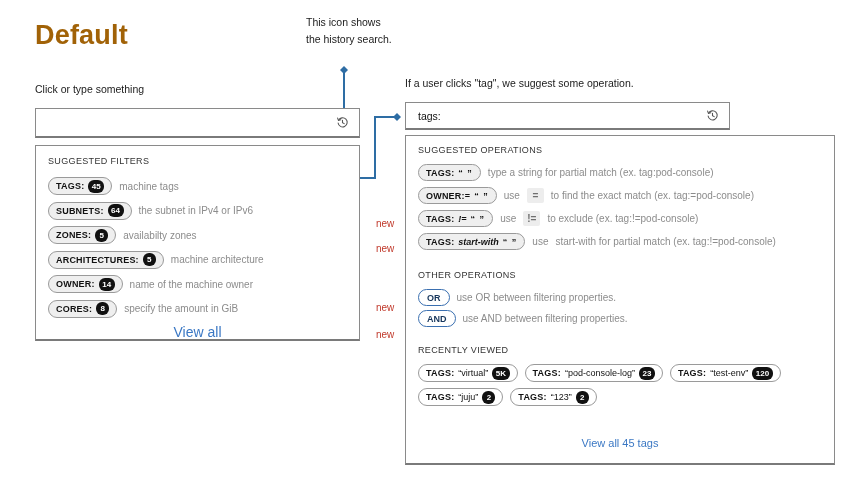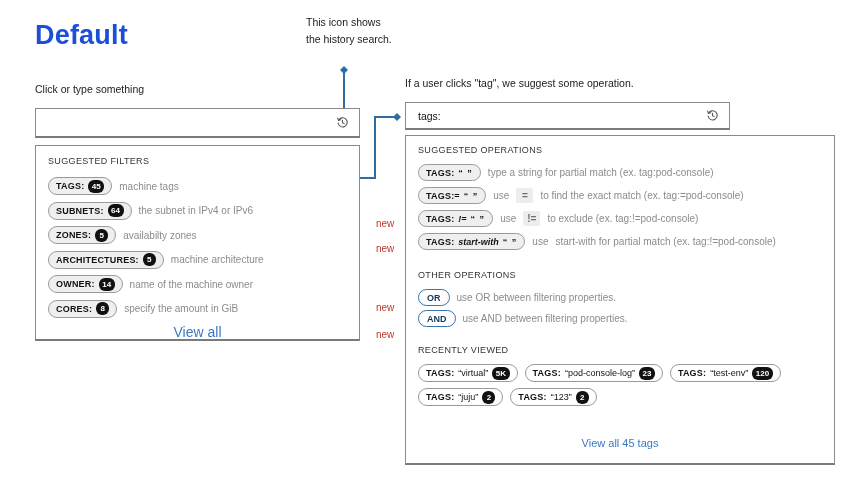--- a/index.html
+++ b/index.html
@@ -18,21 +18,21 @@
   }
 
   
   .page-title {
     position: absolute;
     left: 35px;
     top: 20px;
     font-size: 27px;
     font-weight: bold;
     letter-spacing: 0.2px;
-    color: #1d4ed8;
+    color: #a16207;
   }
 
   
   .callout {
     position: absolute;
     left: 306px;
     top: 14px;
     width: 92px;
     font-size: 10.5px;
     line-height: 17px;
@@ -332,21 +332,21 @@
     <div class="frow op-row">
       <span class="chip">
         <span class="chip-key">TAGS:</span>
           <span class="chip-quote">“ ”</span>
       </span>
       <span class="desc">type a string for partial match (ex. tag:pod-console)</span>
     </div>
 
     <div class="frow op-row">
       <span class="chip">
-        <span class="chip-key">TAGS:=</span>
+        <span class="chip-key">OWNER:=</span>
           <span class="chip-quote">“ ”</span>
       </span>
       <span class="desc">use</span>
       <span class="keycap">=</span>
       <span class="desc">to find the exact match (ex. tag:=pod-console)</span>
     </div>
 
     <div class="frow op-row">
       <span class="chip">
         <span class="chip-key">TAGS:</span>

